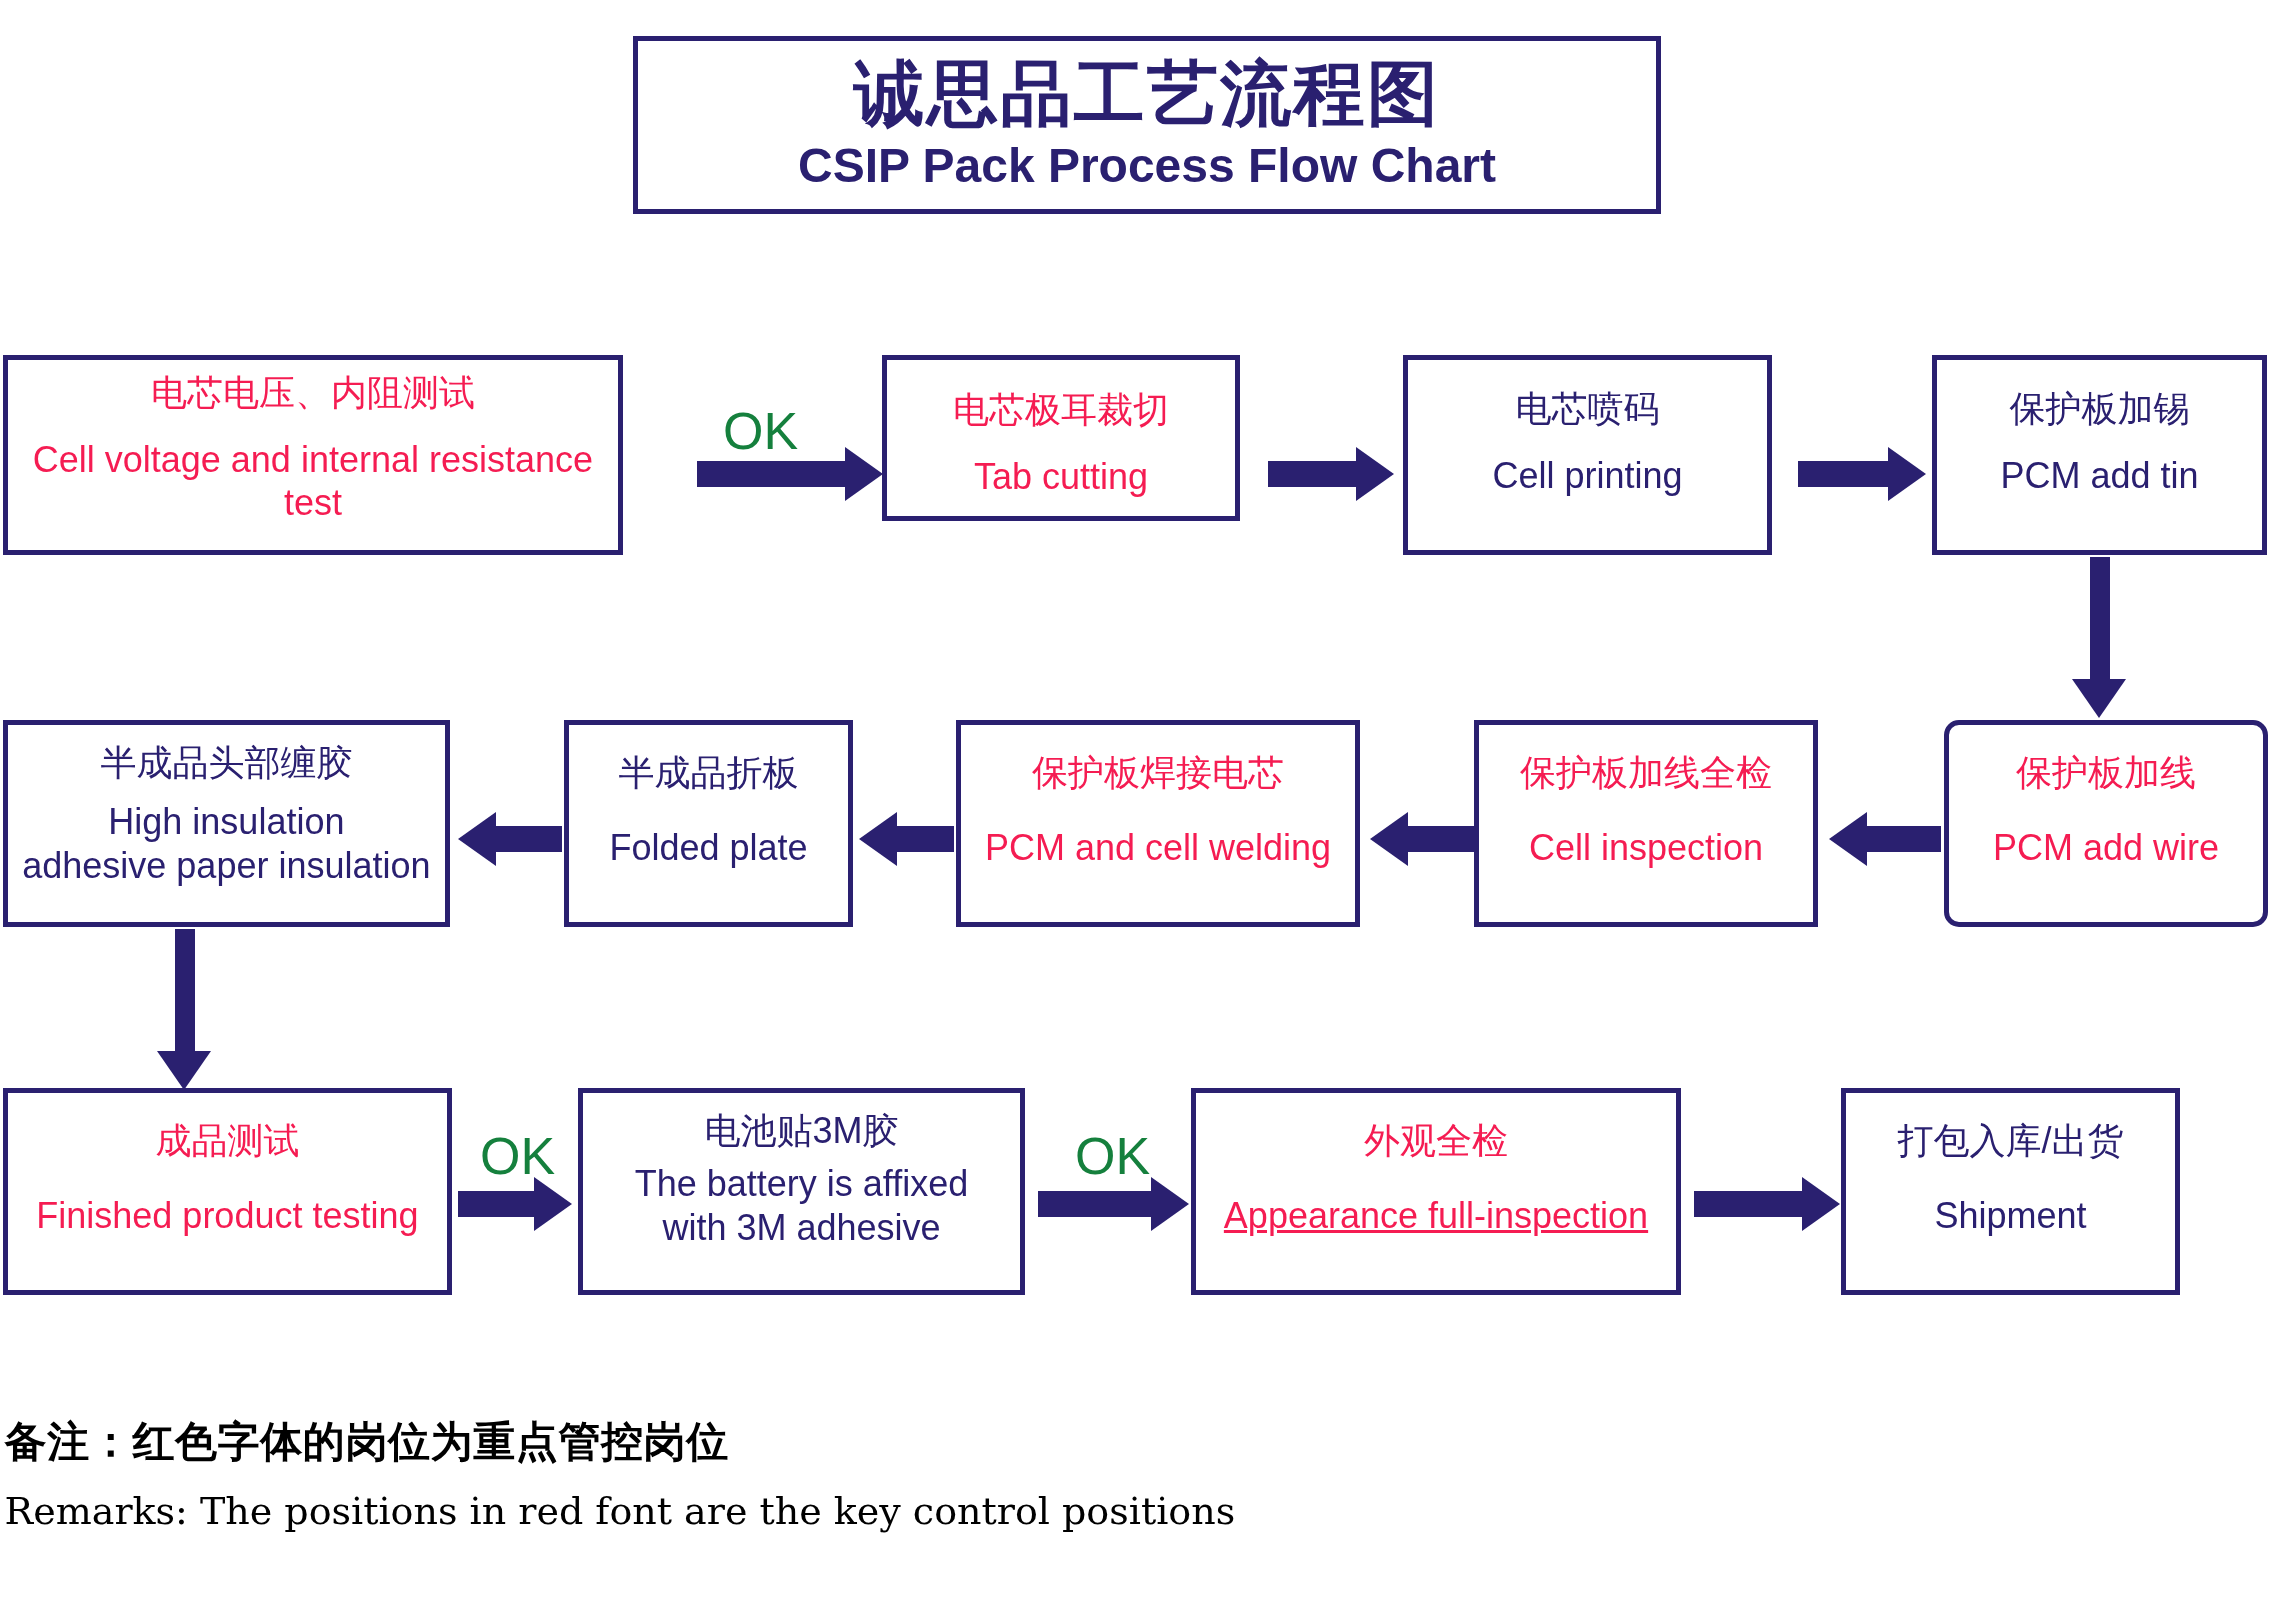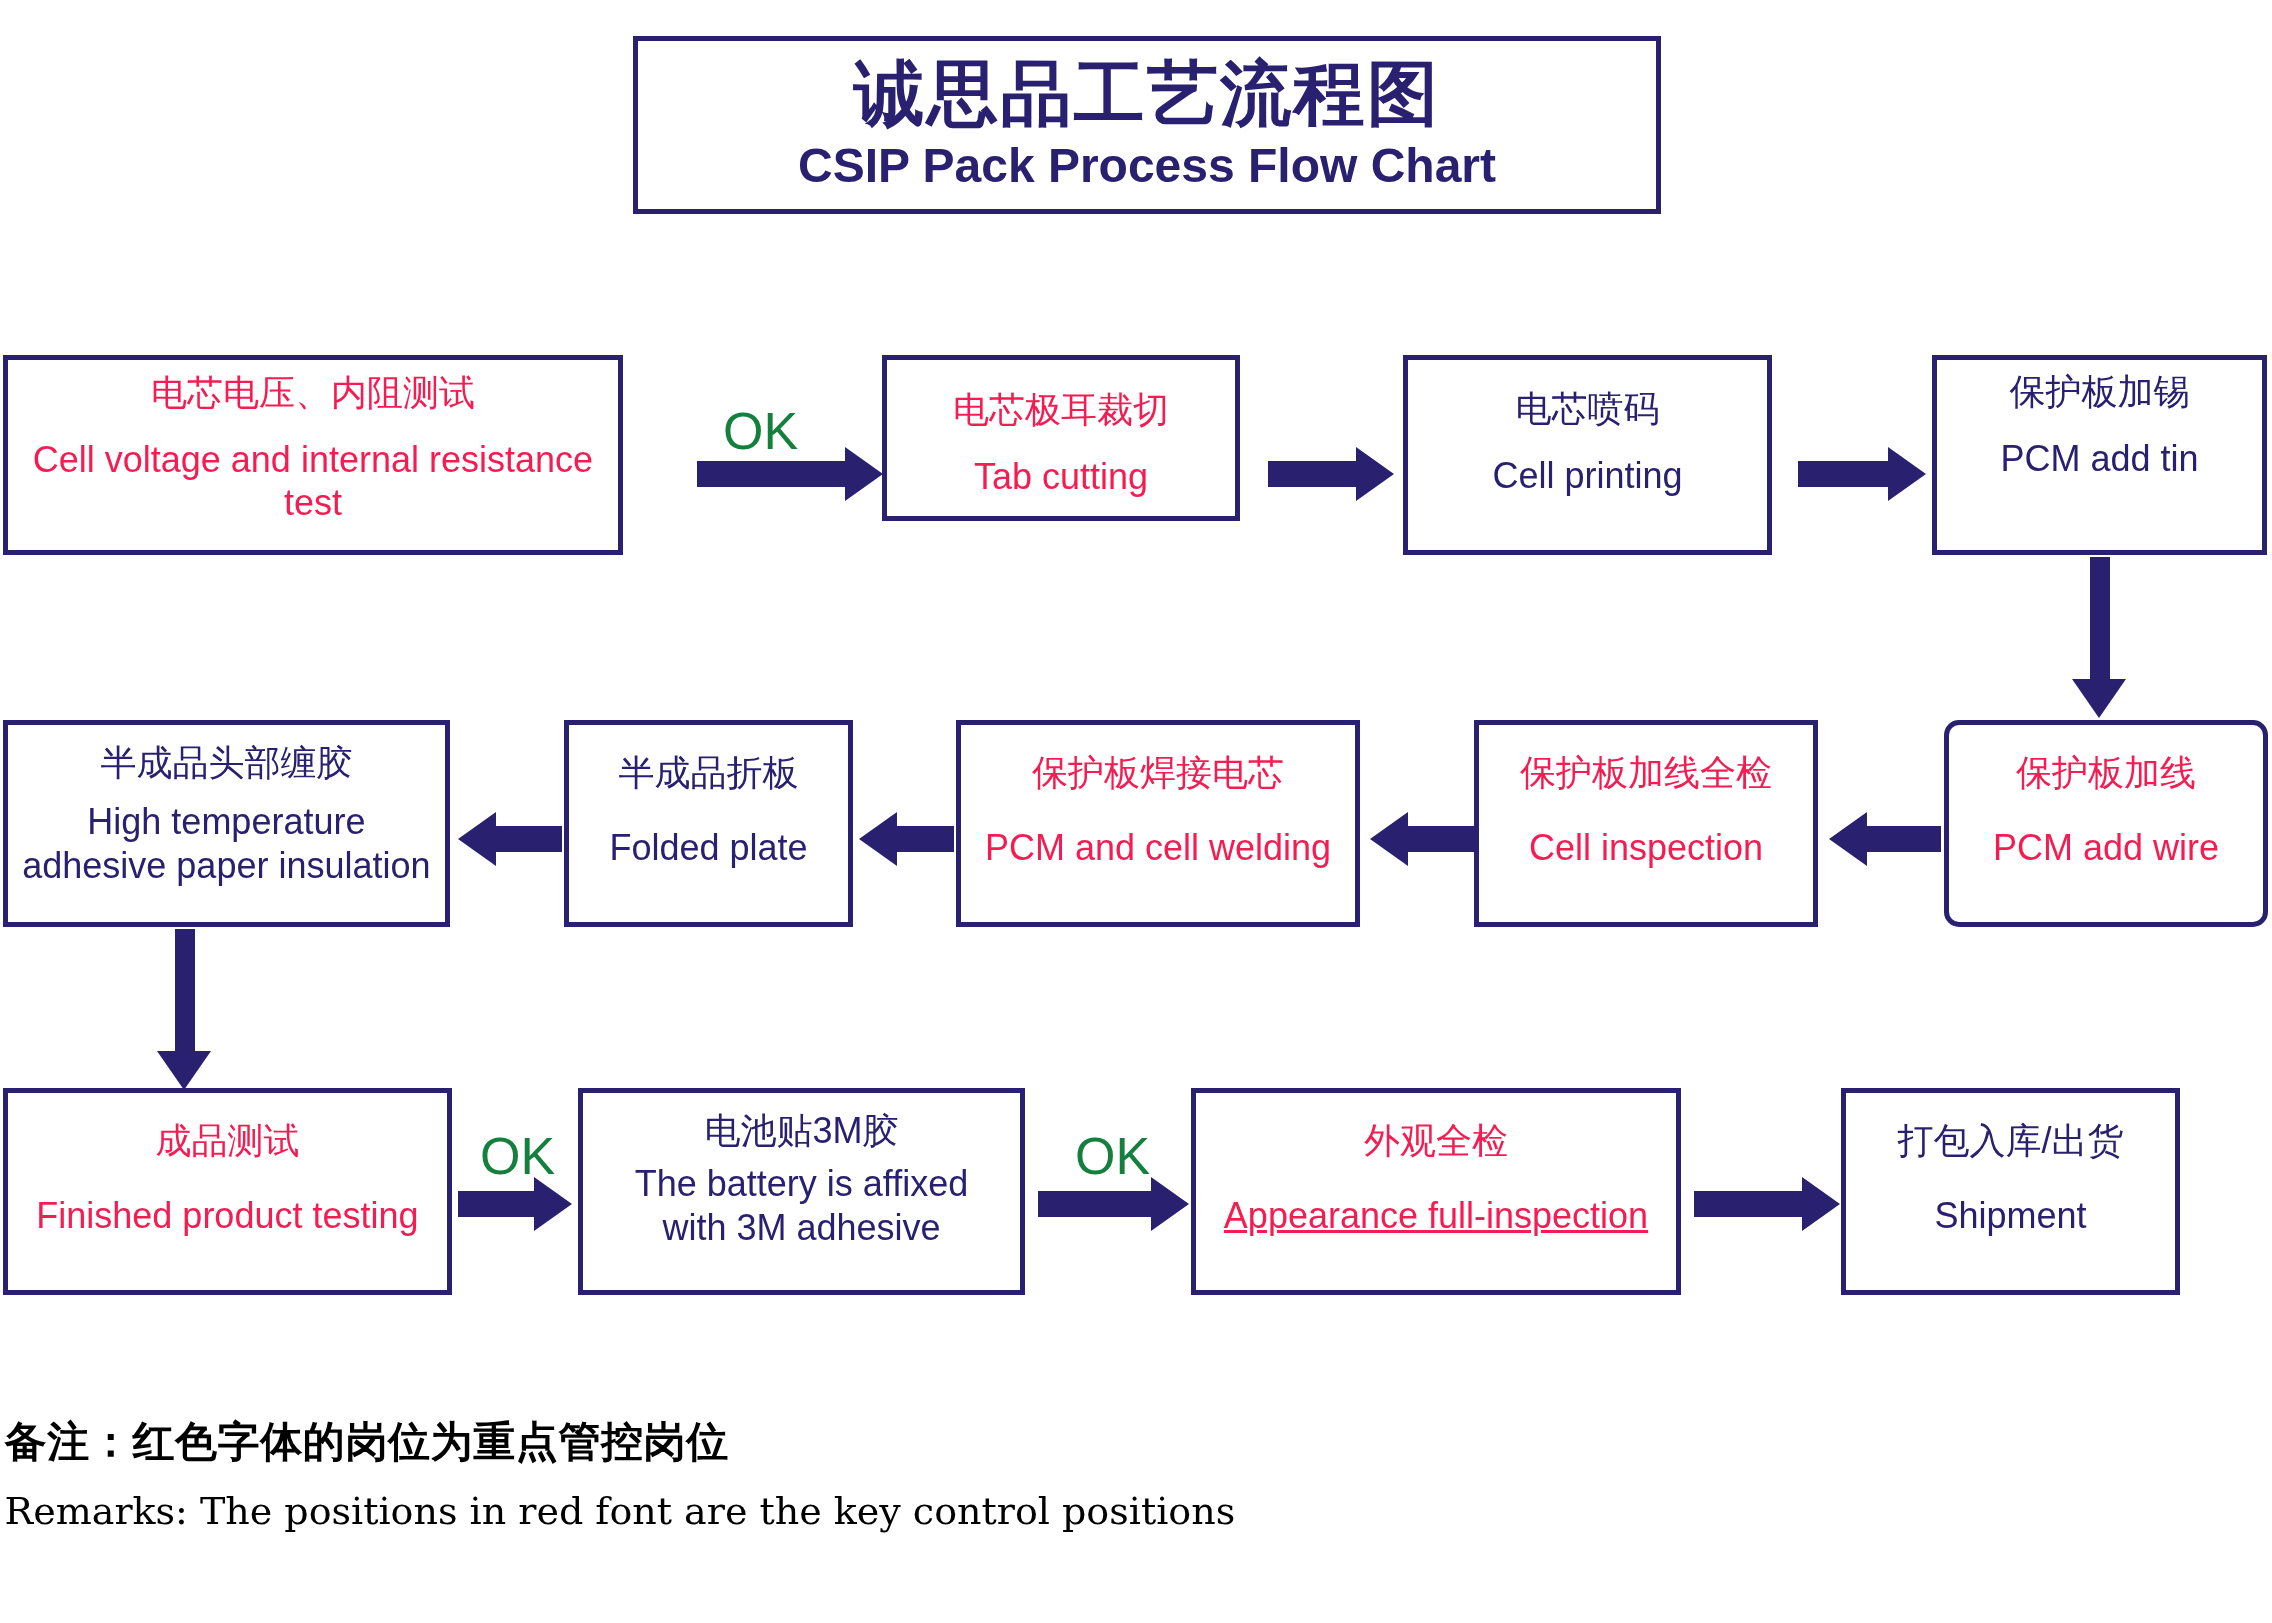--- a/index.html
+++ b/index.html
@@ -172,21 +172,21 @@
   <div class="pbox red" style="left:882px; top:355px; width:358px; height:166px; padding-top:30px;">
     <div class="cn">电芯极耳裁切</div>
     <div class="en" style="margin-top:26px;">Tab cutting</div>
   </div>
 
   <div class="pbox navy" style="left:1403px; top:355px; width:369px; height:200px; padding-top:29px;">
     <div class="cn">电芯喷码</div>
     <div class="en" style="margin-top:26px;">Cell printing</div>
   </div>
 
-  <div class="pbox navy" style="left:1932px; top:355px; width:335px; height:200px; padding-top:12px;">
+  <div class="pbox navy" style="left:1932px; top:355px; width:335px; height:200px; padding-top:29px;">
     <div class="cn">保护板加锡</div>
     <div class="en" style="margin-top:26px;">PCM add tin</div>
   </div>
 
   <div class="ok-label" style="left:723px; top:401px;">OK</div>
   <div class="arrow-h right" style="left:697px; top:461px;">
     <div class="shaft" style="width:149px;"></div>
     <div class="head" style="left:148px;"></div>
   </div>
 
@@ -200,21 +200,21 @@
     <div class="head" style="left:90px;"></div>
   </div>
 
   <div class="arrow-v" style="left:2090px; top:557px;">
     <div class="shaft" style="height:123px;"></div>
     <div class="head" style="top:122px;"></div>
   </div>
 
   <div class="pbox navy" style="left:2.9px; top:720px; width:447px; height:207px; padding-top:18.3px;">
     <div class="cn">半成品头部缠胶</div>
-    <div class="en" style="margin-top:17px;">High temperature</div>
+    <div class="en" style="margin-top:17px;">High insulation</div>
     <div class="en" style="margin-top:2.3px;">adhesive paper insulation</div>
   </div>
 
   <div class="pbox navy" style="left:564px; top:720px; width:289px; height:207px; padding-top:27.5px;">
     <div class="cn">半成品折板</div>
     <div class="en" style="margin-top:34px;">Folded plate</div>
   </div>
 
   <div class="pbox red" style="left:956px; top:720px; width:404px; height:207px; padding-top:27.5px;">
     <div class="cn">保护板焊接电芯</div>

